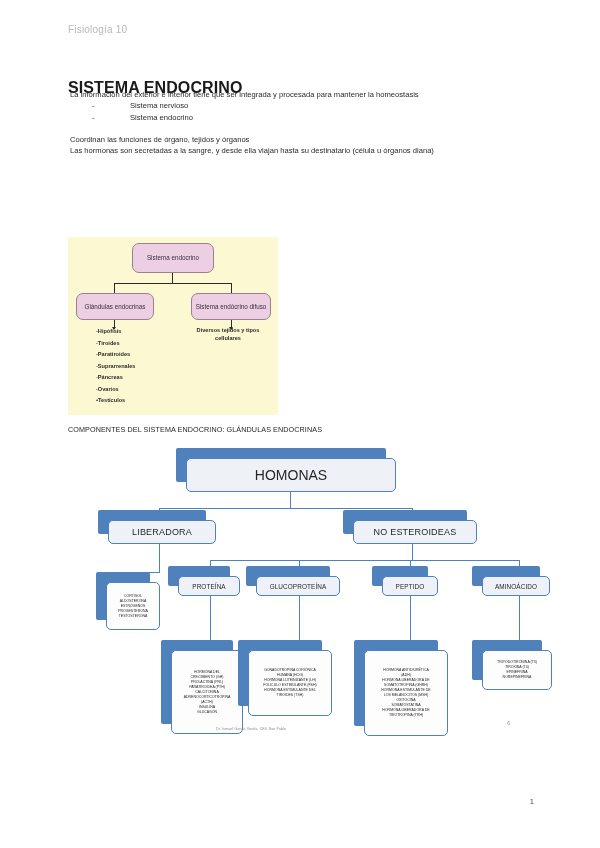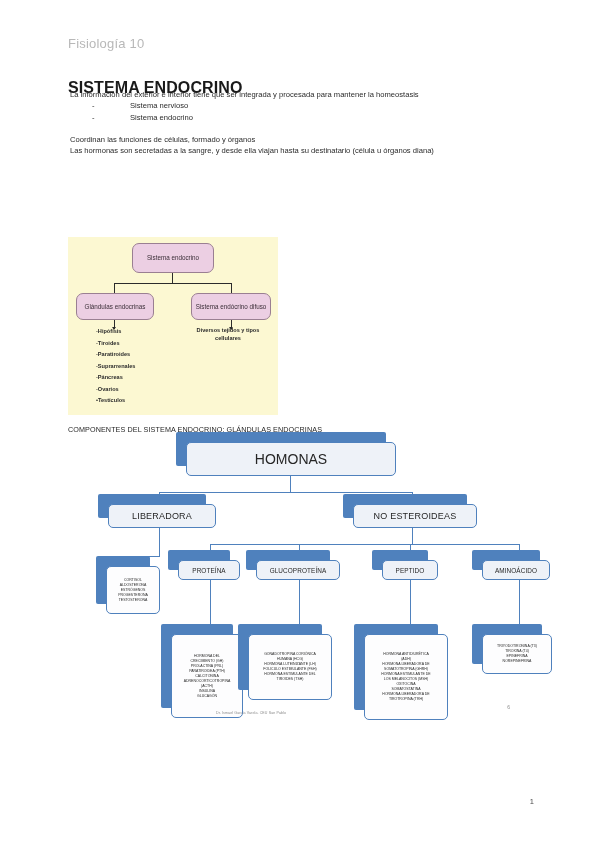--- a/index.html
+++ b/index.html
@@ -19,22 +19,22 @@
   .page {
     position: absolute;
     inset: 0;
     background: #fff;
   }
 
   
   .running-head {
     position: absolute;
     left: 68px;
-    top: 36px;
-    font-size: 13px;
+    top: 24px;
+    font-size: 10px;
     color: #b8b8b8;
     letter-spacing: .2px;
     text-align: center;
   }
 
   .doc-title {
     position: absolute;
     left: 68px;
     top: 68px;
     font-size: 16px;
@@ -132,21 +132,21 @@
     font-size: 7.2px;
     font-weight: 400;
     letter-spacing: .1px;
     color: #1f1f1f;
   }
 
   
   .fig2 {
     position: absolute;
     left: 68px;
-    top: 432px;
+    top: 448px;
     width: 468px;
     height: 300px;
   }
   .node {
     position: absolute;
     box-sizing: border-box;
   }
   .node .shadow {
     position: absolute;
     left: -10px;
@@ -229,21 +229,21 @@
       <li>
         <span class="dash">-</span>
         <span>Sistema nervioso</span>
       </li>
       <li>
         <span class="dash">-</span>
         <span>Sistema endocrino</span>
       </li>
     </ul>
     <div class="gap"></div>
-    <p>Coordinan las funciones de células, formado y órganos</p>
+    <p>Coordinan las funciones de órgano, tejidos y órganos</p>
     <p>Las hormonas son secretadas a la sangre, y desde ella viajan hasta su destinatario (célula u órganos diana)</p>
   </div>
 
   <div class="fig1">
     <div class="pbox" style="left:64px; top:6px; width:82px; height:30px;">Sistema endocrino</div>
 
     <div class="line" style="left:104px; top:36px; width:1px; height:10px;"></div>
     <div class="line" style="left:46px; top:46px; width:118px; height:1px;"></div>
     <div class="line" style="left:46px; top:46px; width:1px; height:10px;"></div>
     <div class="line" style="left:163px; top:46px; width:1px; height:10px;"></div>

